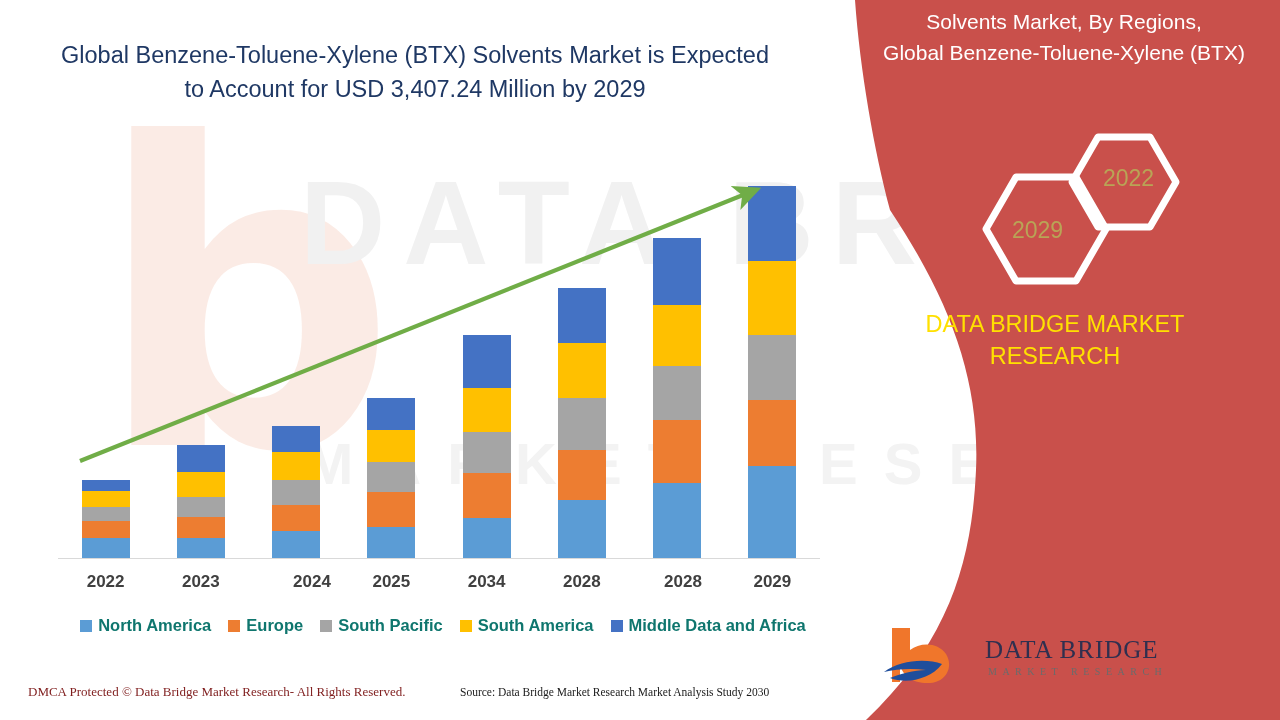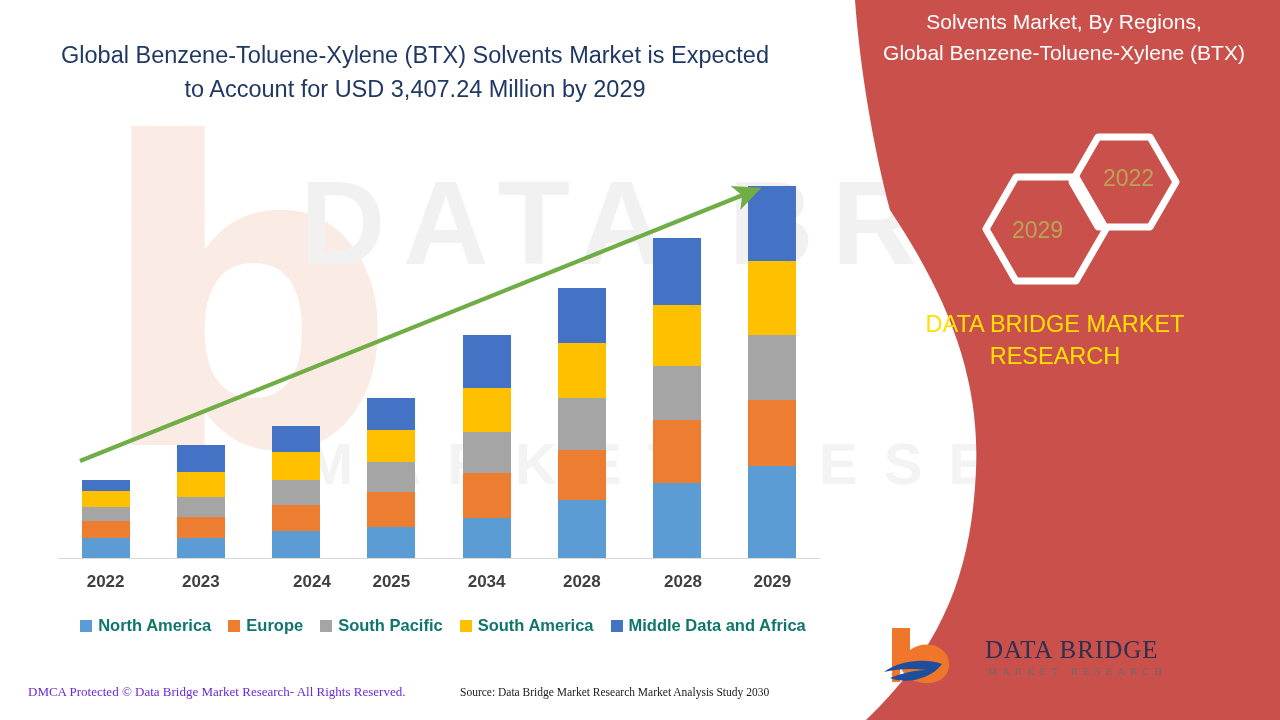--- a/index.html
+++ b/index.html
@@ -154,21 +154,21 @@
     flex: 0 0 auto;
   }
 
   
   .footer-left {
     position: absolute;
     left: 28px;
     top: 684px;
     font-family: "Liberation Serif", serif;
     font-size: 13px;
-    color: #6d28d9;
+    color: #7f1d1d;
     white-space: nowrap;
   }
   .footer-src {
     position: absolute;
     left: 460px;
     top: 686px;
     font-family: "Liberation Serif", serif;
     font-size: 11.5px;
     color: #1a1a1a;
     white-space: nowrap;

